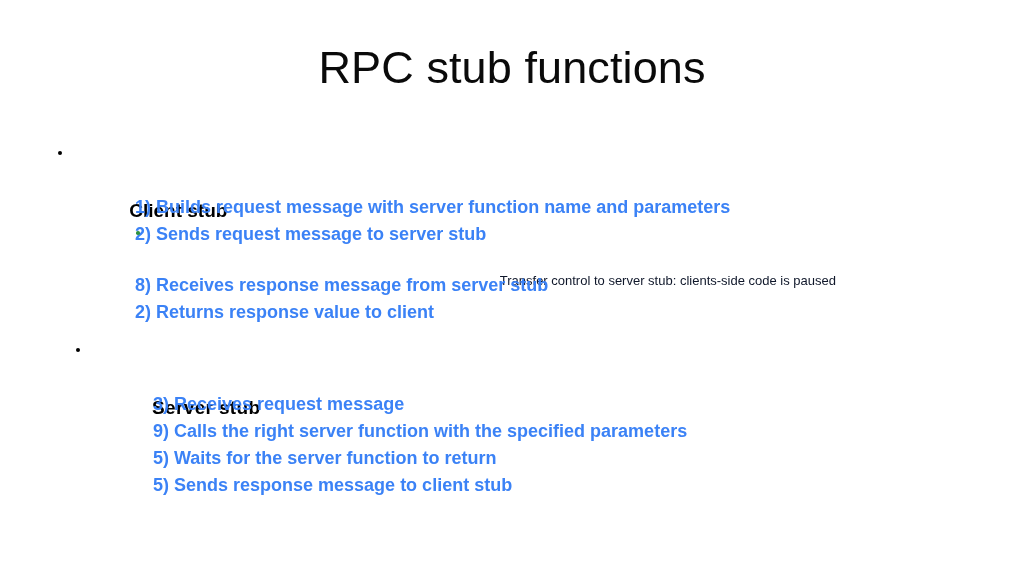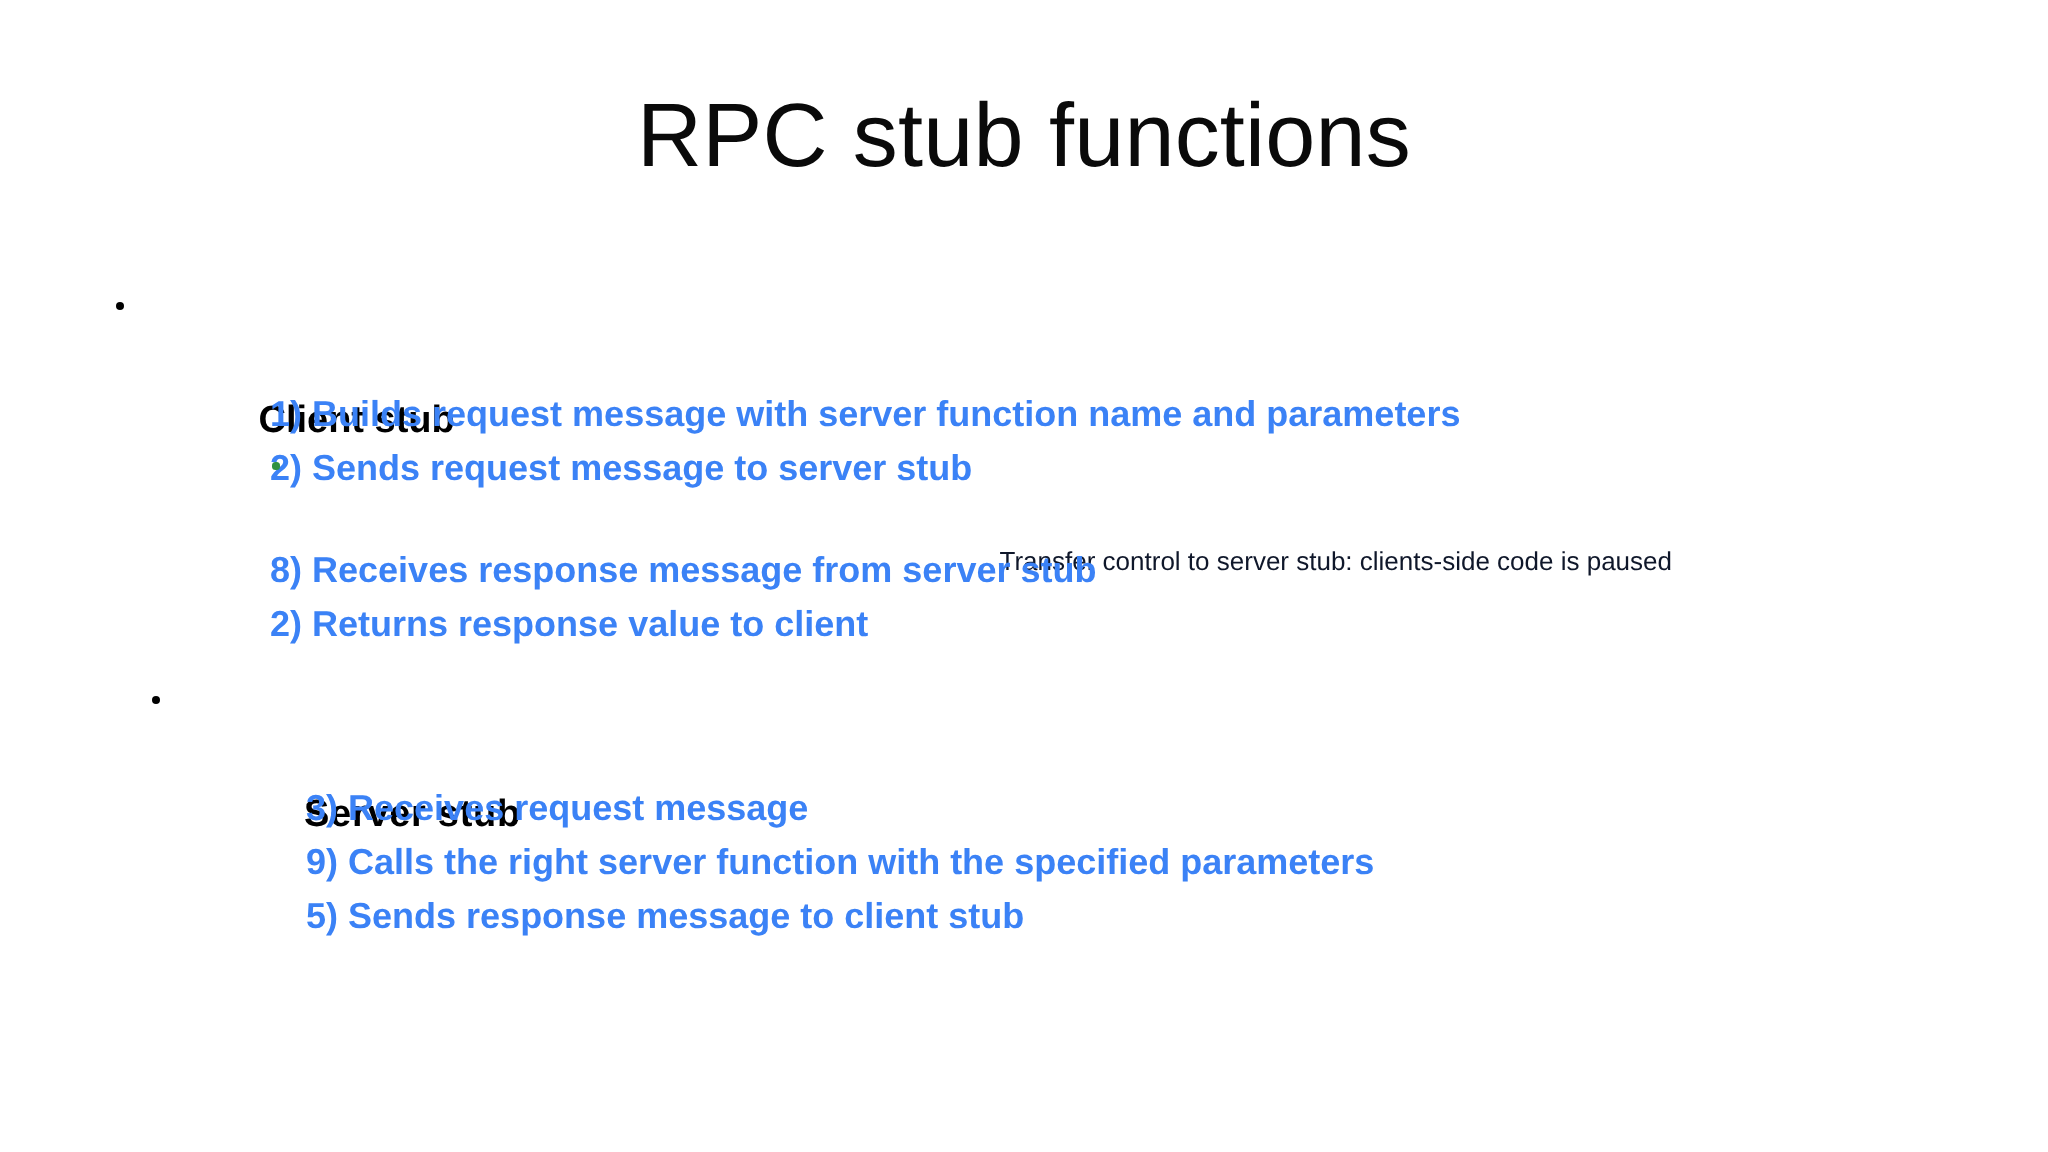--- a/index.html
+++ b/index.html
@@ -156,20 +156,23 @@
       </div>
 
       <div class="l2">
         <span>3) Receives request message</span>
       </div>
 
       <div class="l2">
         <span>9) Calls the right server function with the specified parameters</span>
       </div>
 
+      <div class="l2">
+        <span>5) Waits for the server function to return</span>
+      </div>
 
 
       <div class="l2">
         <span>5) Sends response message to client stub</span>
       </div>
 
     </div>
 
   </div>
 </div>

